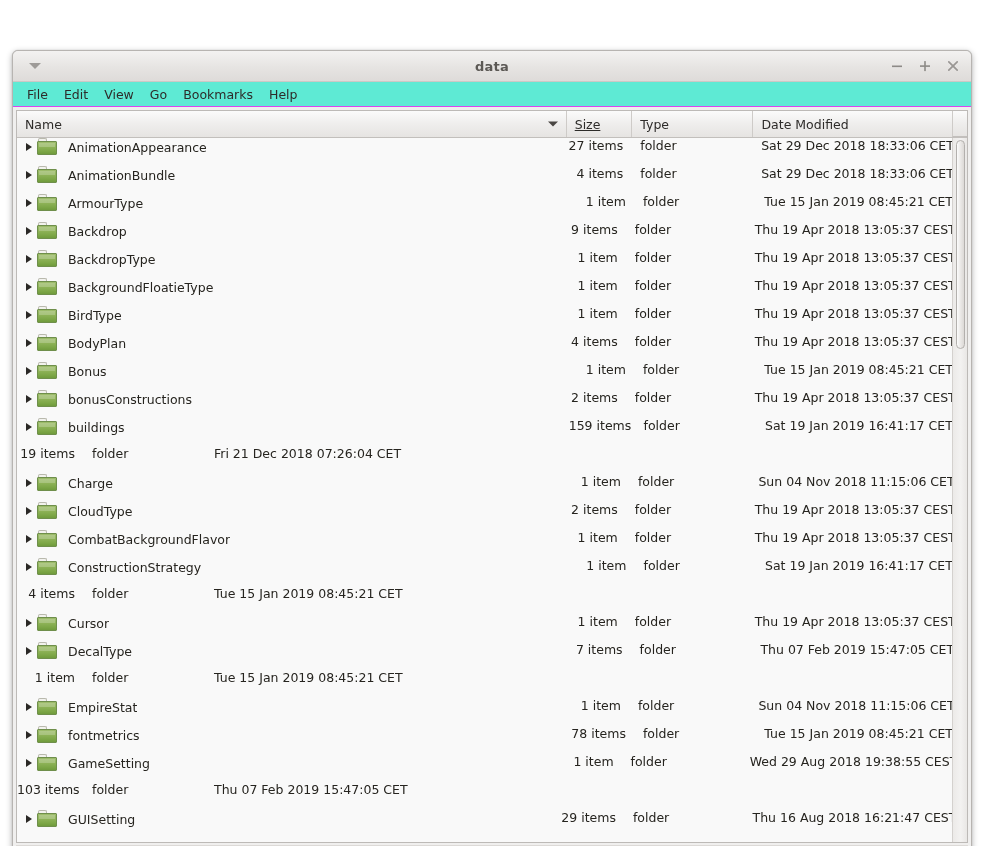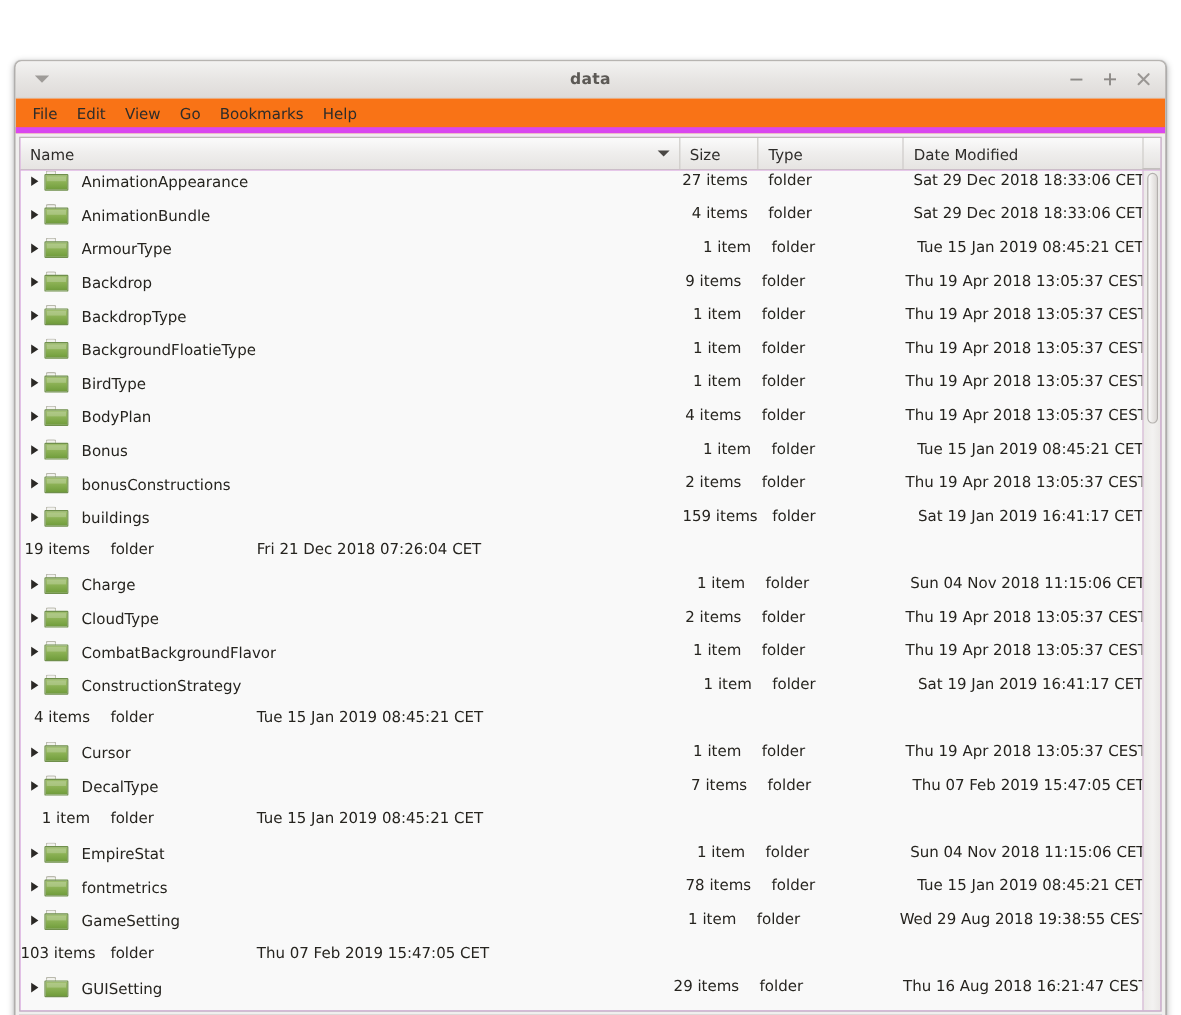--- a/index.html
+++ b/index.html
@@ -84,42 +84,42 @@
     height: 16px;
     position: relative;
     cursor: pointer;
   }
   .winbtn svg { display: block; }
 
   
   .menubar {
     height: 24px;
     flex: 0 0 24px;
-    background: #f97316;
+    background: #5eead4;
     display: flex;
     align-items: center;
     padding: 0 6px;
-    border-bottom: 5px solid #d946ef;
+    border-bottom: 1px solid #d946ef;
   }
   .menu-item {
     font-size: 12.5px;
     color: #2e2c2a;
     padding: 2px 8px;
     border-radius: 2px;
     cursor: pointer;
     user-select: none;
     white-space: nowrap;
   }
 
   
   .listwrap {
     flex: 1 1 auto;
     margin: 3px 3px 0 3px;
     border: 1px solid #bdbab7;
-    background: #f0abfc;
+    background: #8b5cf6;
     display: flex;
     flex-direction: column;
     overflow: hidden;
     position: relative;
   }
 
   
   .colheader {
     display: flex;
     height: 26px;
@@ -133,21 +133,21 @@
   .col {
     display: flex;
     align-items: center;
     padding: 0 8px;
     border-right: 1px solid #cecbc8;
     box-sizing: border-box;
     cursor: pointer;
     position: relative;
   }
   .col-name { width: 554px; }
-  .col-size { width: 66px; }
+  .col-size { width: 66px; text-decoration: underline; }
   .col-type { width: 122px; }
   .col-date { width: 200px; flex: 1 1 auto; border-right: none; }
   .sort-arrow {
     position: absolute;
     right: 8px;
     top: 50%;
     transform: translateY(-50%);
     width: 0; height: 0;
     border-left: 5px solid transparent;
     border-right: 5px solid transparent;

